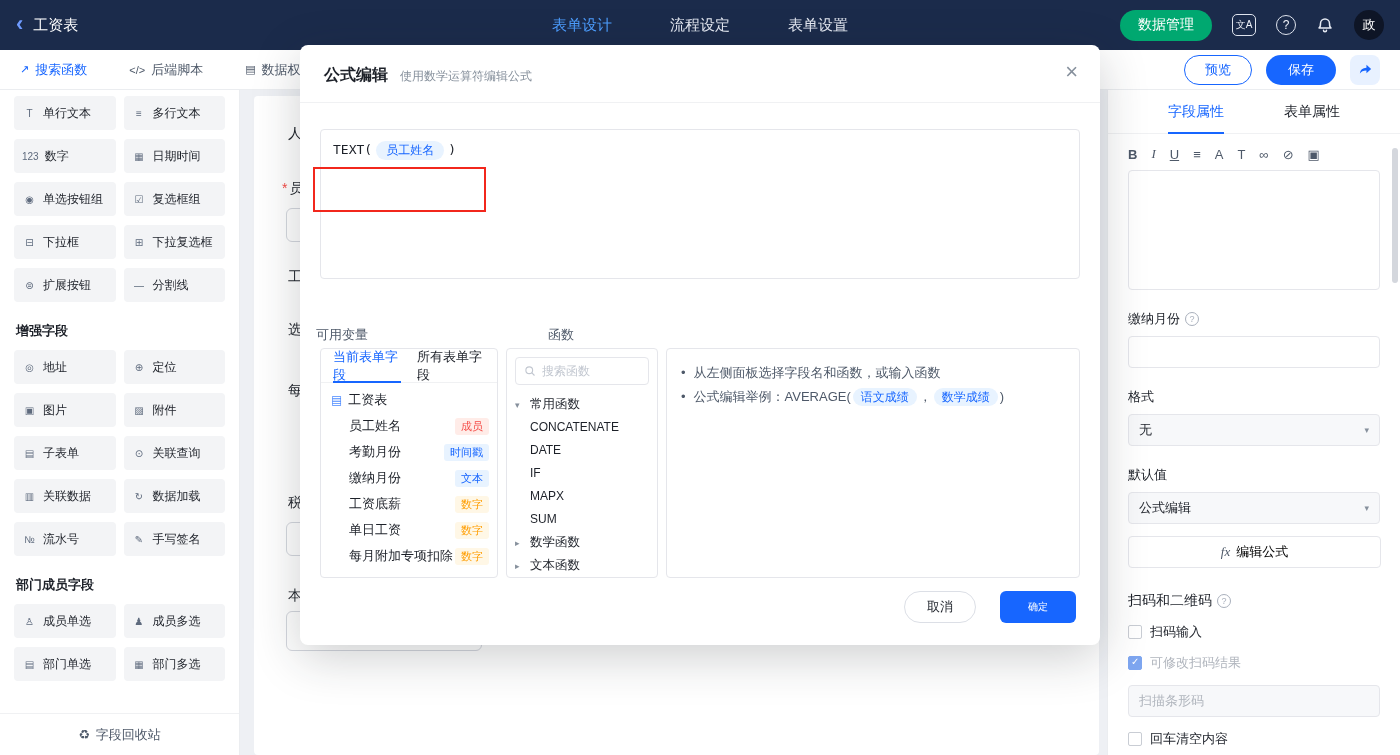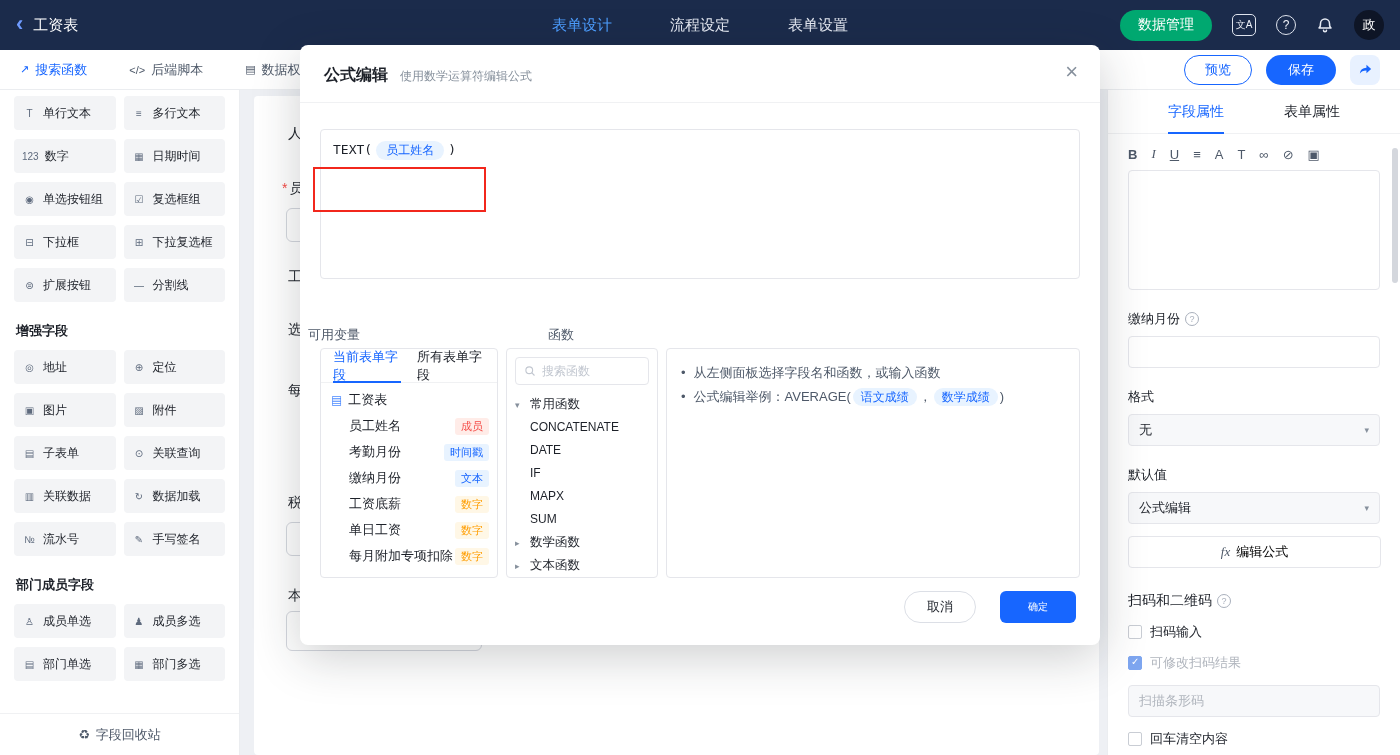--- a/index.html
+++ b/index.html
@@ -110,21 +110,21 @@
   .modal-close{position:absolute;right:22px;top:16px;font-size:22px;color:#86909c;cursor:pointer;line-height:1;}
   .formula-box{margin:26px 20px 0;border:1px solid var(--border);border-radius:4px;}
   .formula-bar{height:36px;background:#e9f3ff;display:flex;align-items:center;gap:8px;padding:0 12px;
                font-size:13px;border-radius:4px 4px 0 0;}
   .formula-editor{height:148px;padding:11px 12px;font-family:"DejaVu Sans Mono","Liberation Mono",monospace;
                   font-size:13px;cursor:text;}
   .code-pill{display:inline-block;background:var(--tag_time_bg);color:var(--primary);border-radius:10px;
              padding:1px 10px;margin:0 4px;font-family:"Liberation Sans",sans-serif;font-size:12px;cursor:pointer;}
   .annotation{position:absolute;left:13px;top:122px;width:173px;height:45px;border:2px solid var(--annotation_red);
               pointer-events:none;z-index:3;}
-  .lbl-vars{position:absolute;left:8px;top:281px;font-size:13px;color:var(--text_mid);}
+  .lbl-vars{position:absolute;left:16px;top:281px;font-size:13px;color:var(--text_mid);}
   .lbl-fns{position:absolute;left:248px;top:281px;font-size:13px;color:var(--text_mid);}
   .panels{position:absolute;top:303px;left:20px;right:20px;height:230px;display:flex;gap:8px;}
   .var-panel{width:178px;border:1px solid var(--border);border-radius:4px;overflow:hidden;flex:none;}
   .var-tabs{height:34px;display:flex;align-items:center;gap:16px;padding:0 12px;border-bottom:1px solid #f0f1f3;font-size:13px;}
   .v-tab{position:relative;height:34px;display:flex;align-items:center;cursor:pointer;}
   .v-tab.active{color:var(--primary);}
   .v-tab.active::after{content:"";position:absolute;left:0;right:0;bottom:0;height:2px;background:var(--primary);}
   .var-tree{padding:4px 8px;font-size:13px;}
   .var-root{display:flex;align-items:center;gap:6px;height:26px;padding-left:2px;}
   .var-root-ic{color:#4d8bff;font-size:12px;}

